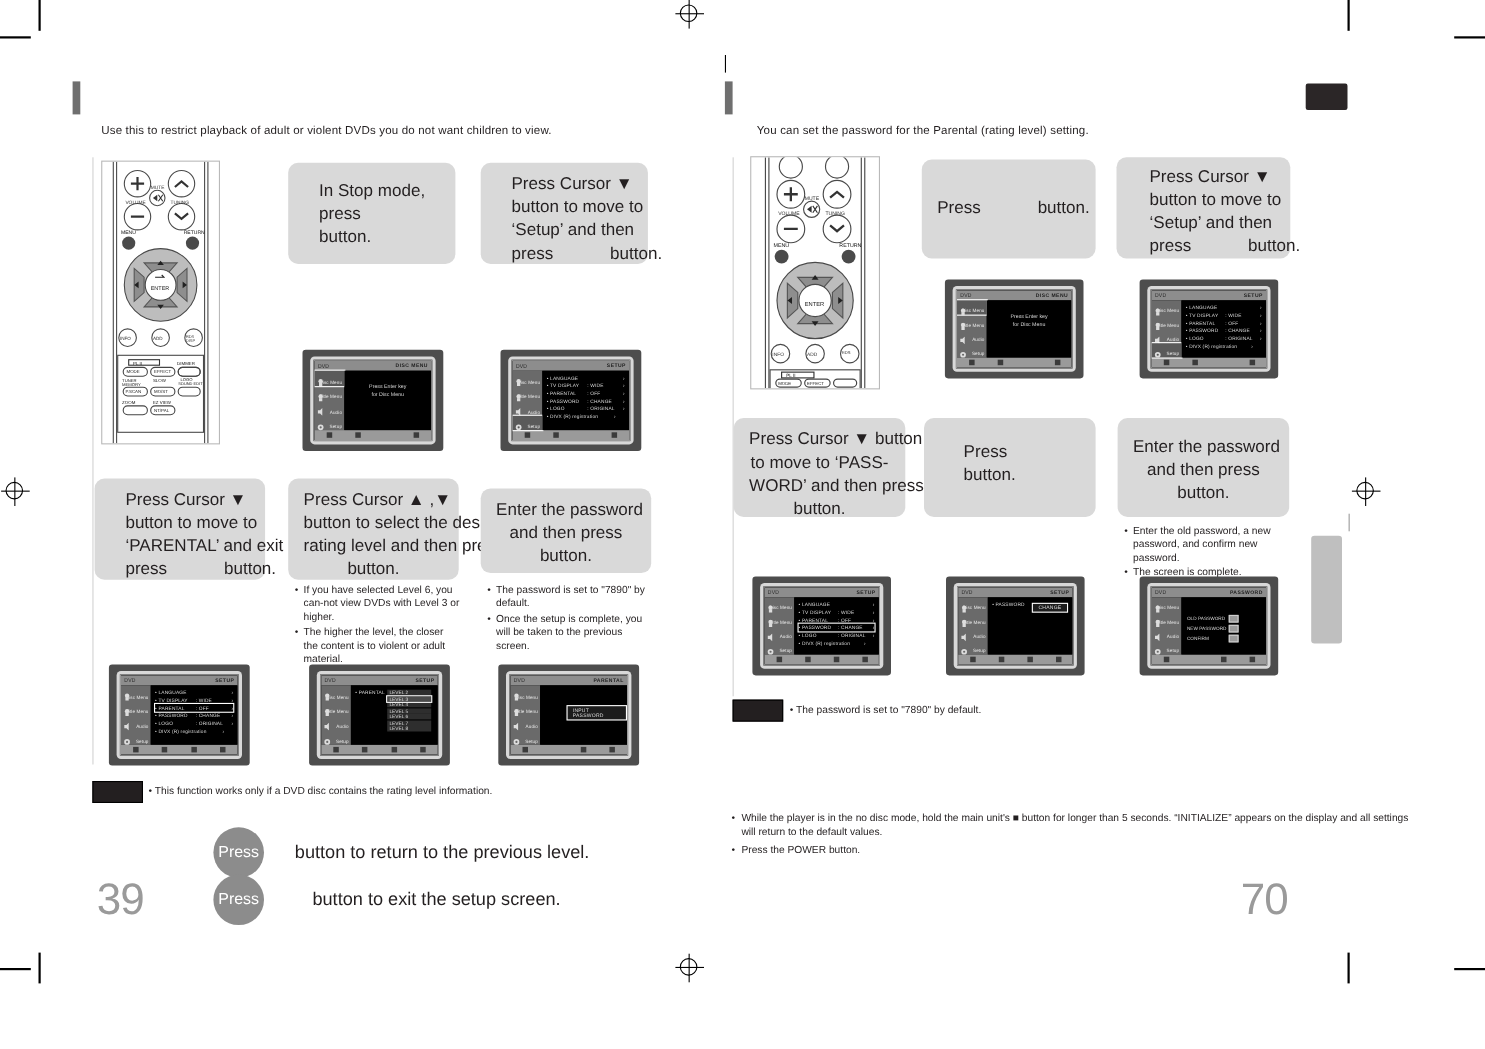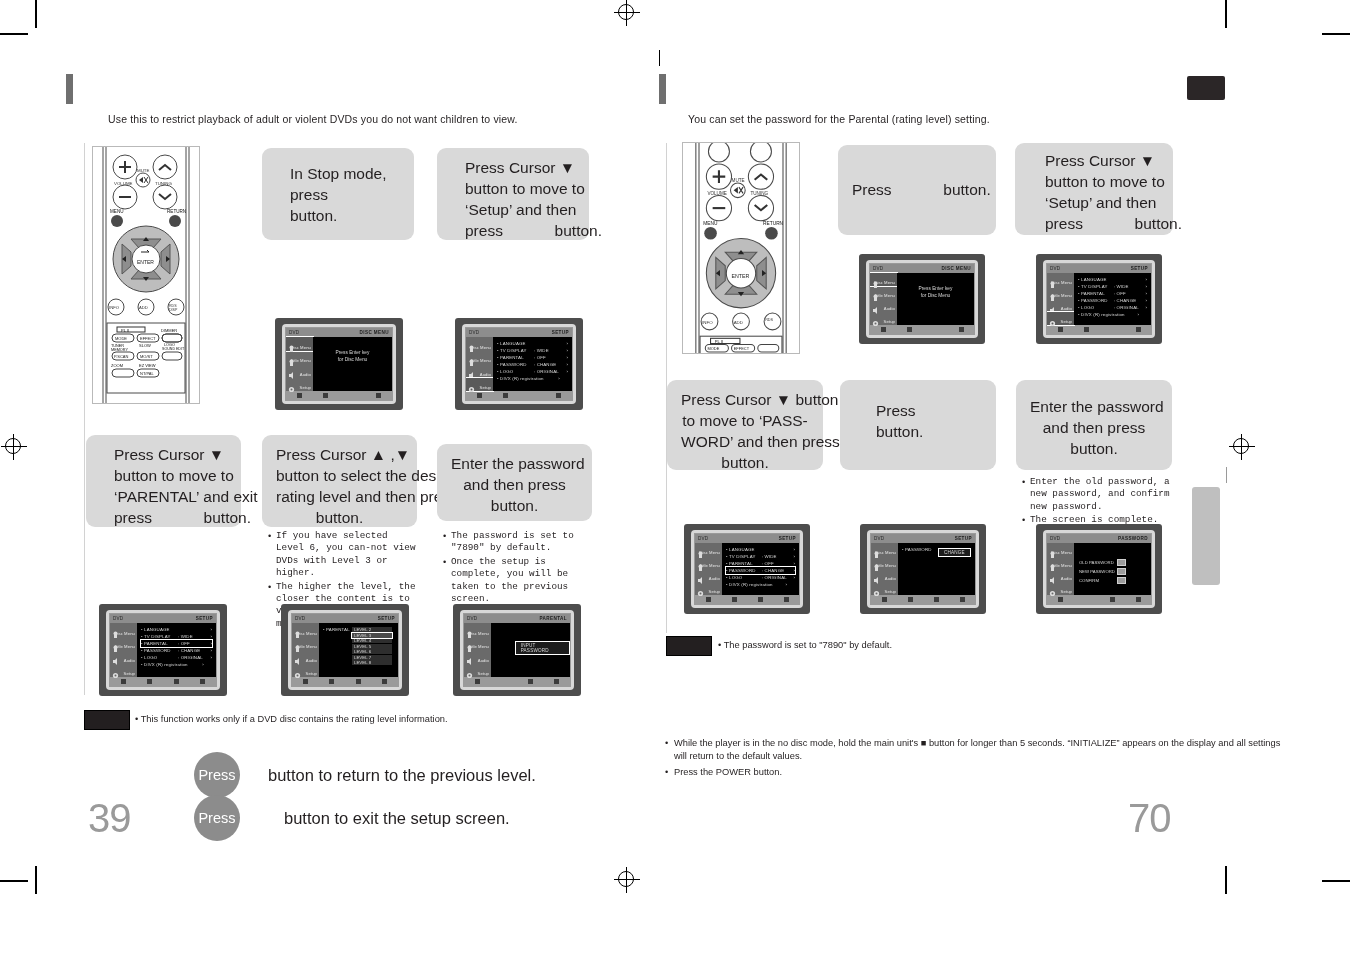--- a/index.html
+++ b/index.html
@@ -33,21 +33,21 @@
     color:#231f20;font-size:15.5px;line-height:21px;
     padding:14px 14px 14px 14px;box-sizing:border-box;
   }
   .bubble.ctr{text-align:center;}
   .bubble .ln{display:block;white-space:pre;}
 
   
   .notes{position:absolute;font-size:9.3px;line-height:12.4px;color:#231f20;}
   .notes .n{display:flex;margin-bottom:1px;}
   .notes .n .b{flex:0 0 8px;}
-  .notes .n .t{flex:1;font-family:Liberation Mono, monospace;}
+  .notes .n .t{flex:1;}
 
   
   .tv{position:absolute;background:#4d4d4d;border-radius:3px;padding:6px 7px;box-sizing:border-box;}
   .tvinner{width:100%;height:100%;background:#d8d8d8;border-radius:4px;padding:3px;box-sizing:border-box;
            display:flex;flex-direction:column;}
   .osd{flex:1;background:#0a0a0a;display:flex;flex-direction:column;overflow:hidden;
        border:1px solid #9a9a9a;box-sizing:border-box;}
   .osd-top{height:9px;background:#8d8d8d;display:flex;align-items:center;justify-content:space-between;
            padding:0 3px;box-sizing:border-box;}
   .osd-top .lbl{font-size:4.6px;color:#2a2a2a;letter-spacing:.2px;transform:scaleY(1.1);}
@@ -129,21 +129,21 @@
   <div class="crop" style="left:659px;top:50px;width:1px;height:16px;"></div>
   <div class="crop" style="left:1226px;top:467px;width:1px;height:16px;background:#9a9a9a;"></div>
 
   <div class="sectionbar" style="left:66px;top:74px;height:30px;"></div>
   <div class="sectionbar" style="left:659px;top:74px;height:30px;"></div>
   <div class="topTab" style="left:1187px;top:76px;width:38px;height:24px;"></div>
   <div class="sideTab" style="left:1192px;top:487px;width:28px;height:98px;"></div>
   <div class="crop" style="left:84px;top:143px;width:1px;height:552px;background:#d2d2d2;"></div>
   <div class="crop" style="left:666px;top:143px;width:1px;height:490px;background:#d2d2d2;"></div>
 
-  <div class="intro" style="left:108px;top:113px;">Use this to restrict playback of adult or violent DVDs you do not want children to view.</div>
+  <div class="intro" style="left:92px;top:113px;">Use this to restrict playback of adult or violent DVDs you do not want children to view.</div>
 
   <div class="remote" style="left:92px;top:146px;width:108px;height:258px;">
     <svg width="106" height="256" viewBox="0 0 106 256">
       <g stroke="#4a4a4a" fill="none" stroke-width="1">
         <line x1="10" y1="0" x2="10" y2="256"></line>
           <line x1="13" y1="0" x2="13" y2="256"></line>
         <line x1="93" y1="0" x2="93" y2="256"></line>
           <line x1="96" y1="0" x2="96" y2="256"></line>
       </g>
 

